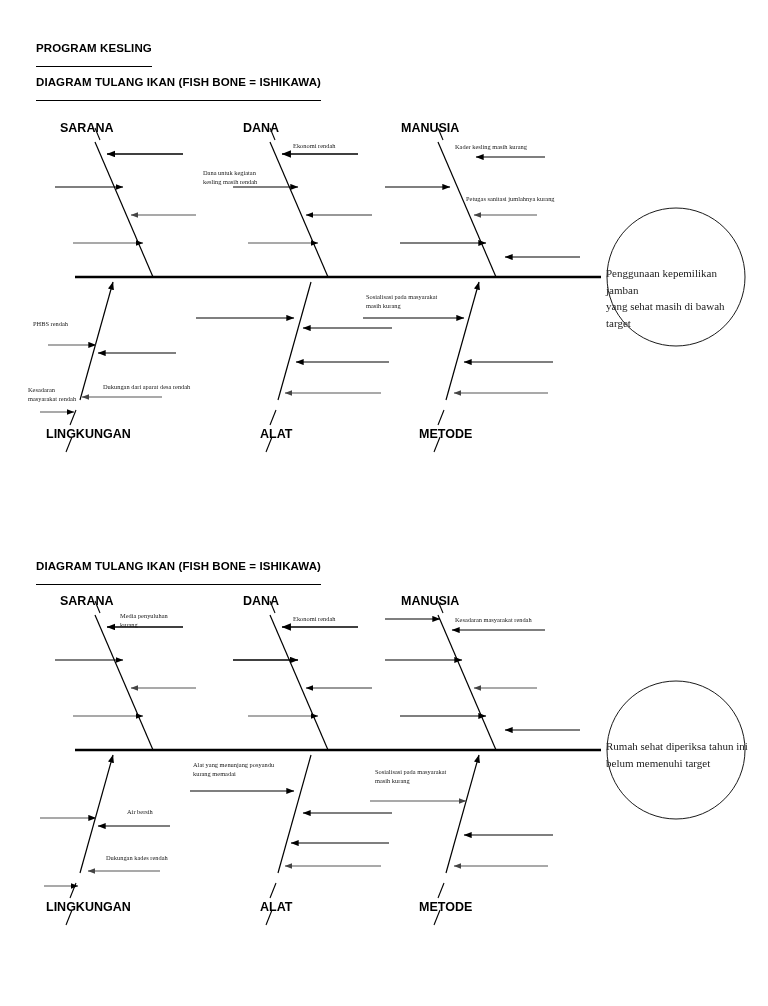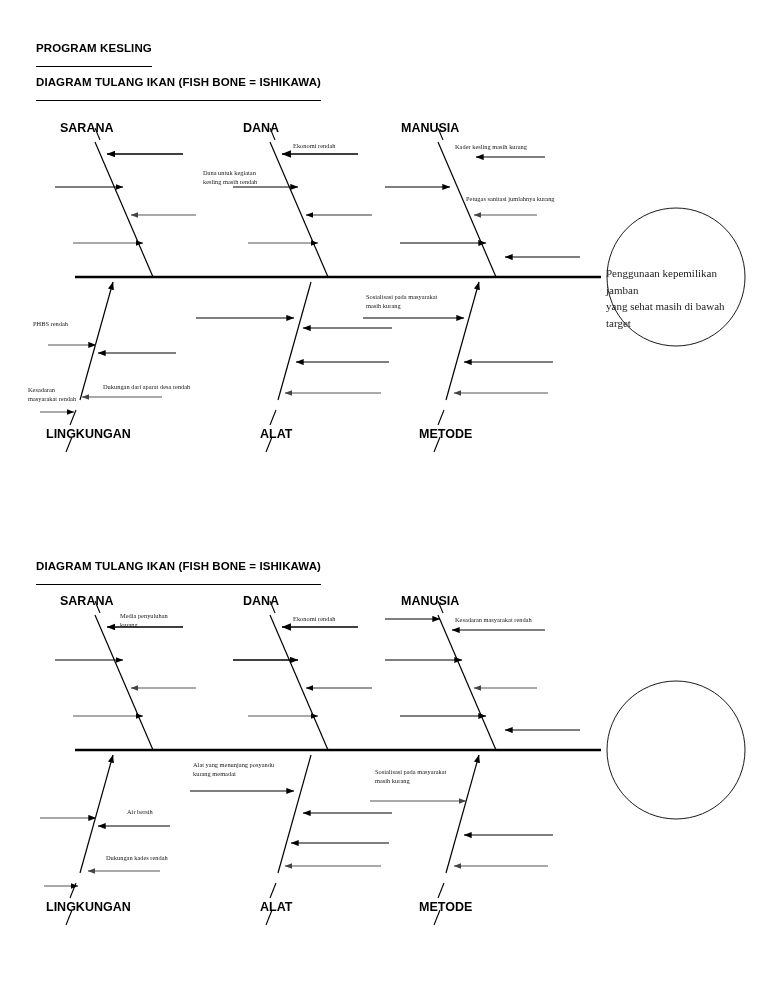--- a/index.html
+++ b/index.html
@@ -178,15 +178,17 @@
 kurang</div>
     <div class="cause" style="left:293px;top:41px;width:95px;">Ekonomi  rendah</div>
     <div class="cause" style="left:455px;top:42px;width:135px;">Kesadaran masyarakat rendah</div>
     <div class="cause" style="left:127px;top:234px;width:80px;">Air bersih</div>
     <div class="cause" style="left:106px;top:280px;width:120px;">Dukungan kades rendah</div>
     <div class="cause" style="left:193px;top:187px;width:125px;">Alat yang menunjang posyandu
 kurang memadai</div>
     <div class="cause" style="left:375px;top:194px;width:115px;">Sosialisasi pada masyarakat
 masih kurang</div>
 
+    <div class="effect" style="left:606px;top:165px;width:145px;">Rumah sehat diperiksa tahun ini
+belum memenuhi target</div>
   </div>
 
 </div>
 
 </body></html>

